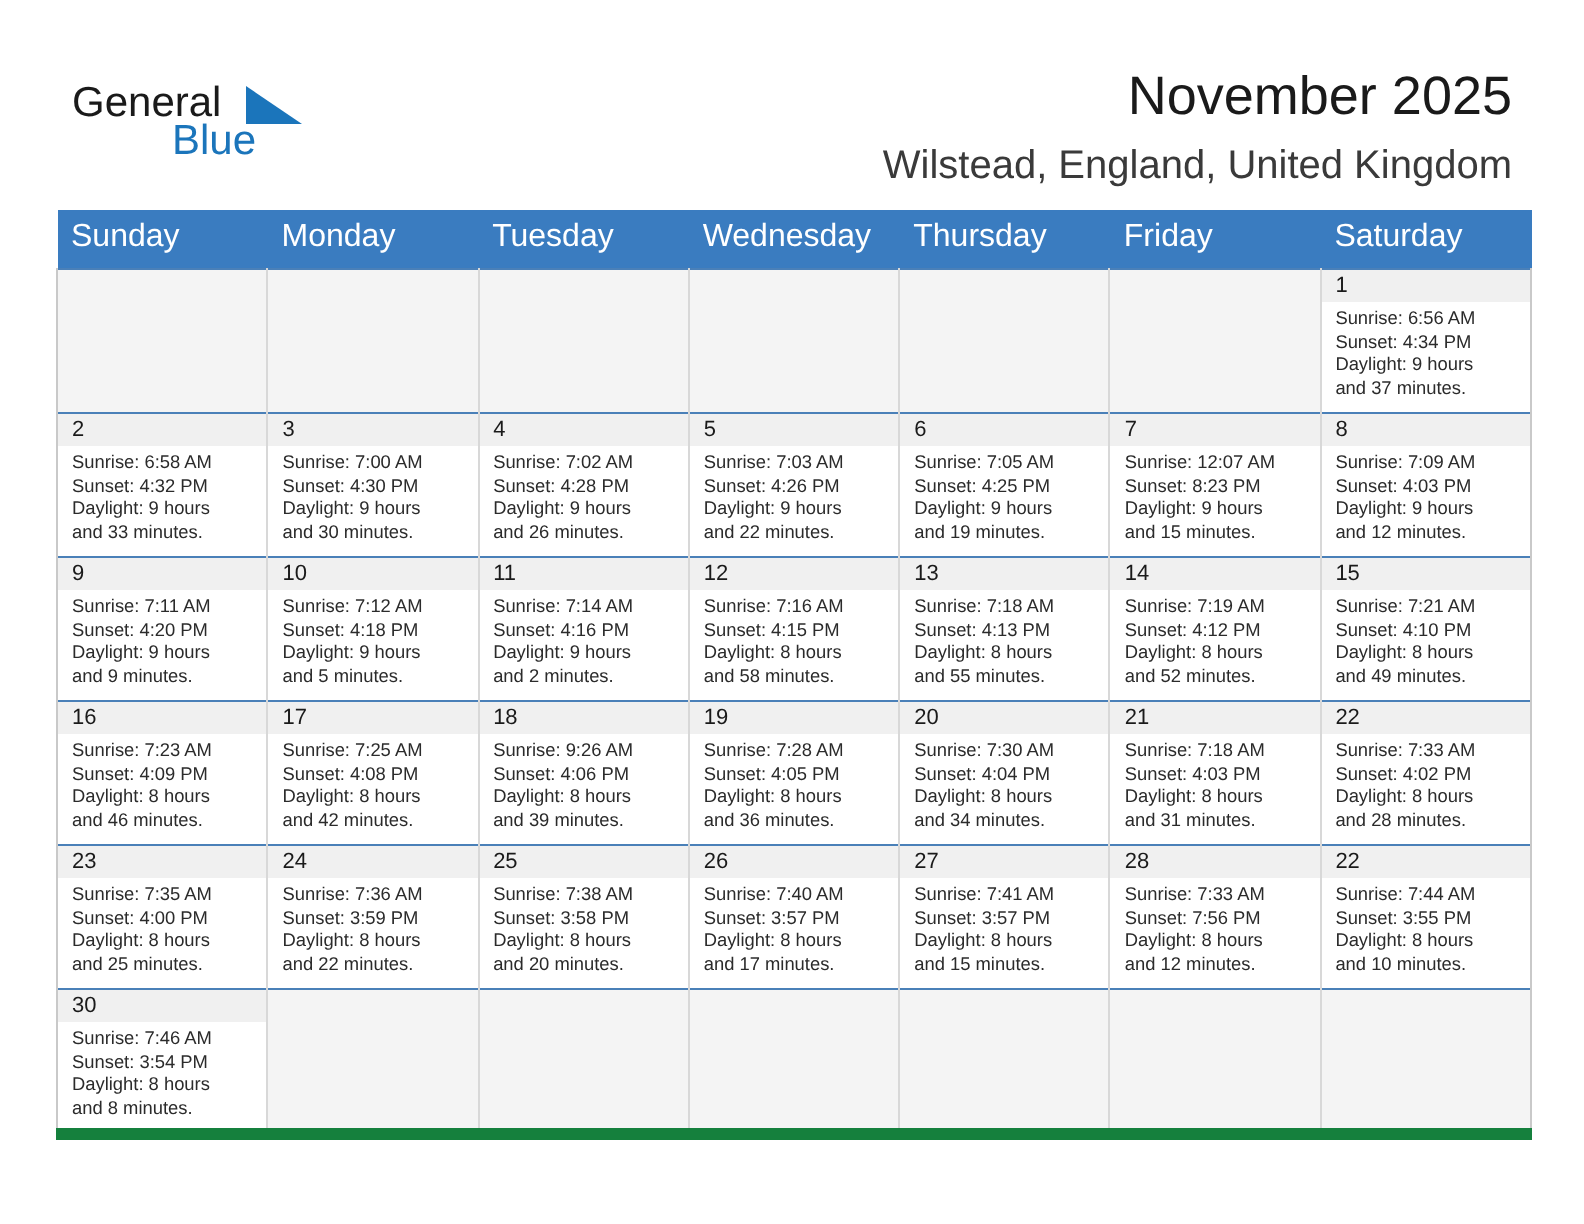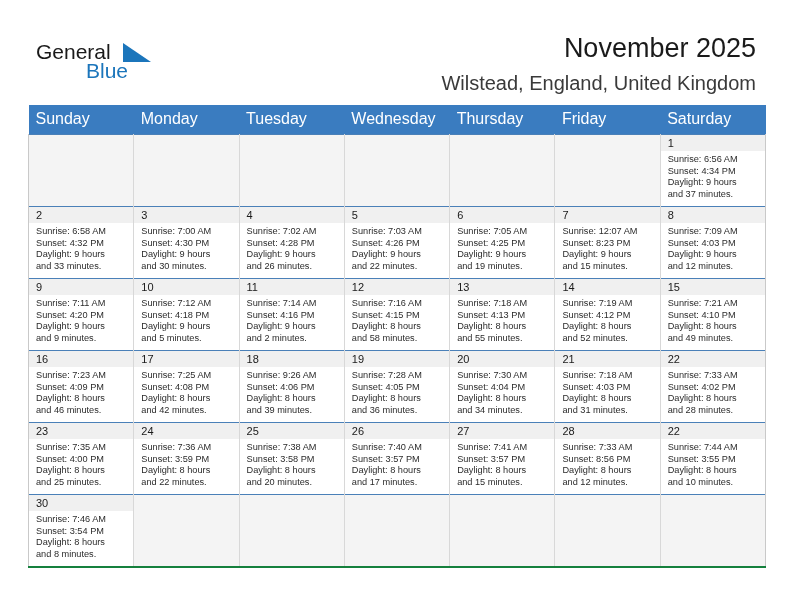--- a/index.html
+++ b/index.html
@@ -109,21 +109,21 @@
     padding: 0;
     border-left: 1px solid #d8d8d8;
     border-right: 1px solid #d8d8d8;
     border-top: 1px solid #4a80b8;
     height: 72px;
     box-sizing: border-box;
     background: #ffffff;
   }
   tr.week-row td:first-child { border-left: 1px solid #c9c9c9; }
   tr.week-row td:last-child { border-right: 1px solid #c9c9c9; }
-  tr.week-row:last-child td { border-bottom: 2px solid #15803d; }
+  tr.week-row:last-child td { border-bottom: 6px solid #15803d; }
 
   .daycell {
     position: relative;
     height: 100%;
     box-sizing: border-box;
   }
   .daycell.empty { background: #f4f4f4; }
   .daynum-bar {
     background: #f0f0f0;
     height: 16px;
@@ -518,21 +518,21 @@
                 <div>Daylight: 8 hours</div>
                 <div>and 15 minutes.</div>
               </div>
             </div>
           </td>
           <td>
             <div class="daycell">
               <div class="daynum-bar">28</div>
               <div class="dayinfo">
                 <div>Sunrise: 7:33 AM</div>
-                <div>Sunset: 8:56 PM</div>
+                <div>Sunset: 7:56 PM</div>
                 <div>Daylight: 8 hours</div>
                 <div>and 12 minutes.</div>
               </div>
             </div>
           </td>
           <td>
             <div class="daycell">
               <div class="daynum-bar">22</div>
               <div class="dayinfo">
                 <div>Sunrise: 7:44 AM</div>

